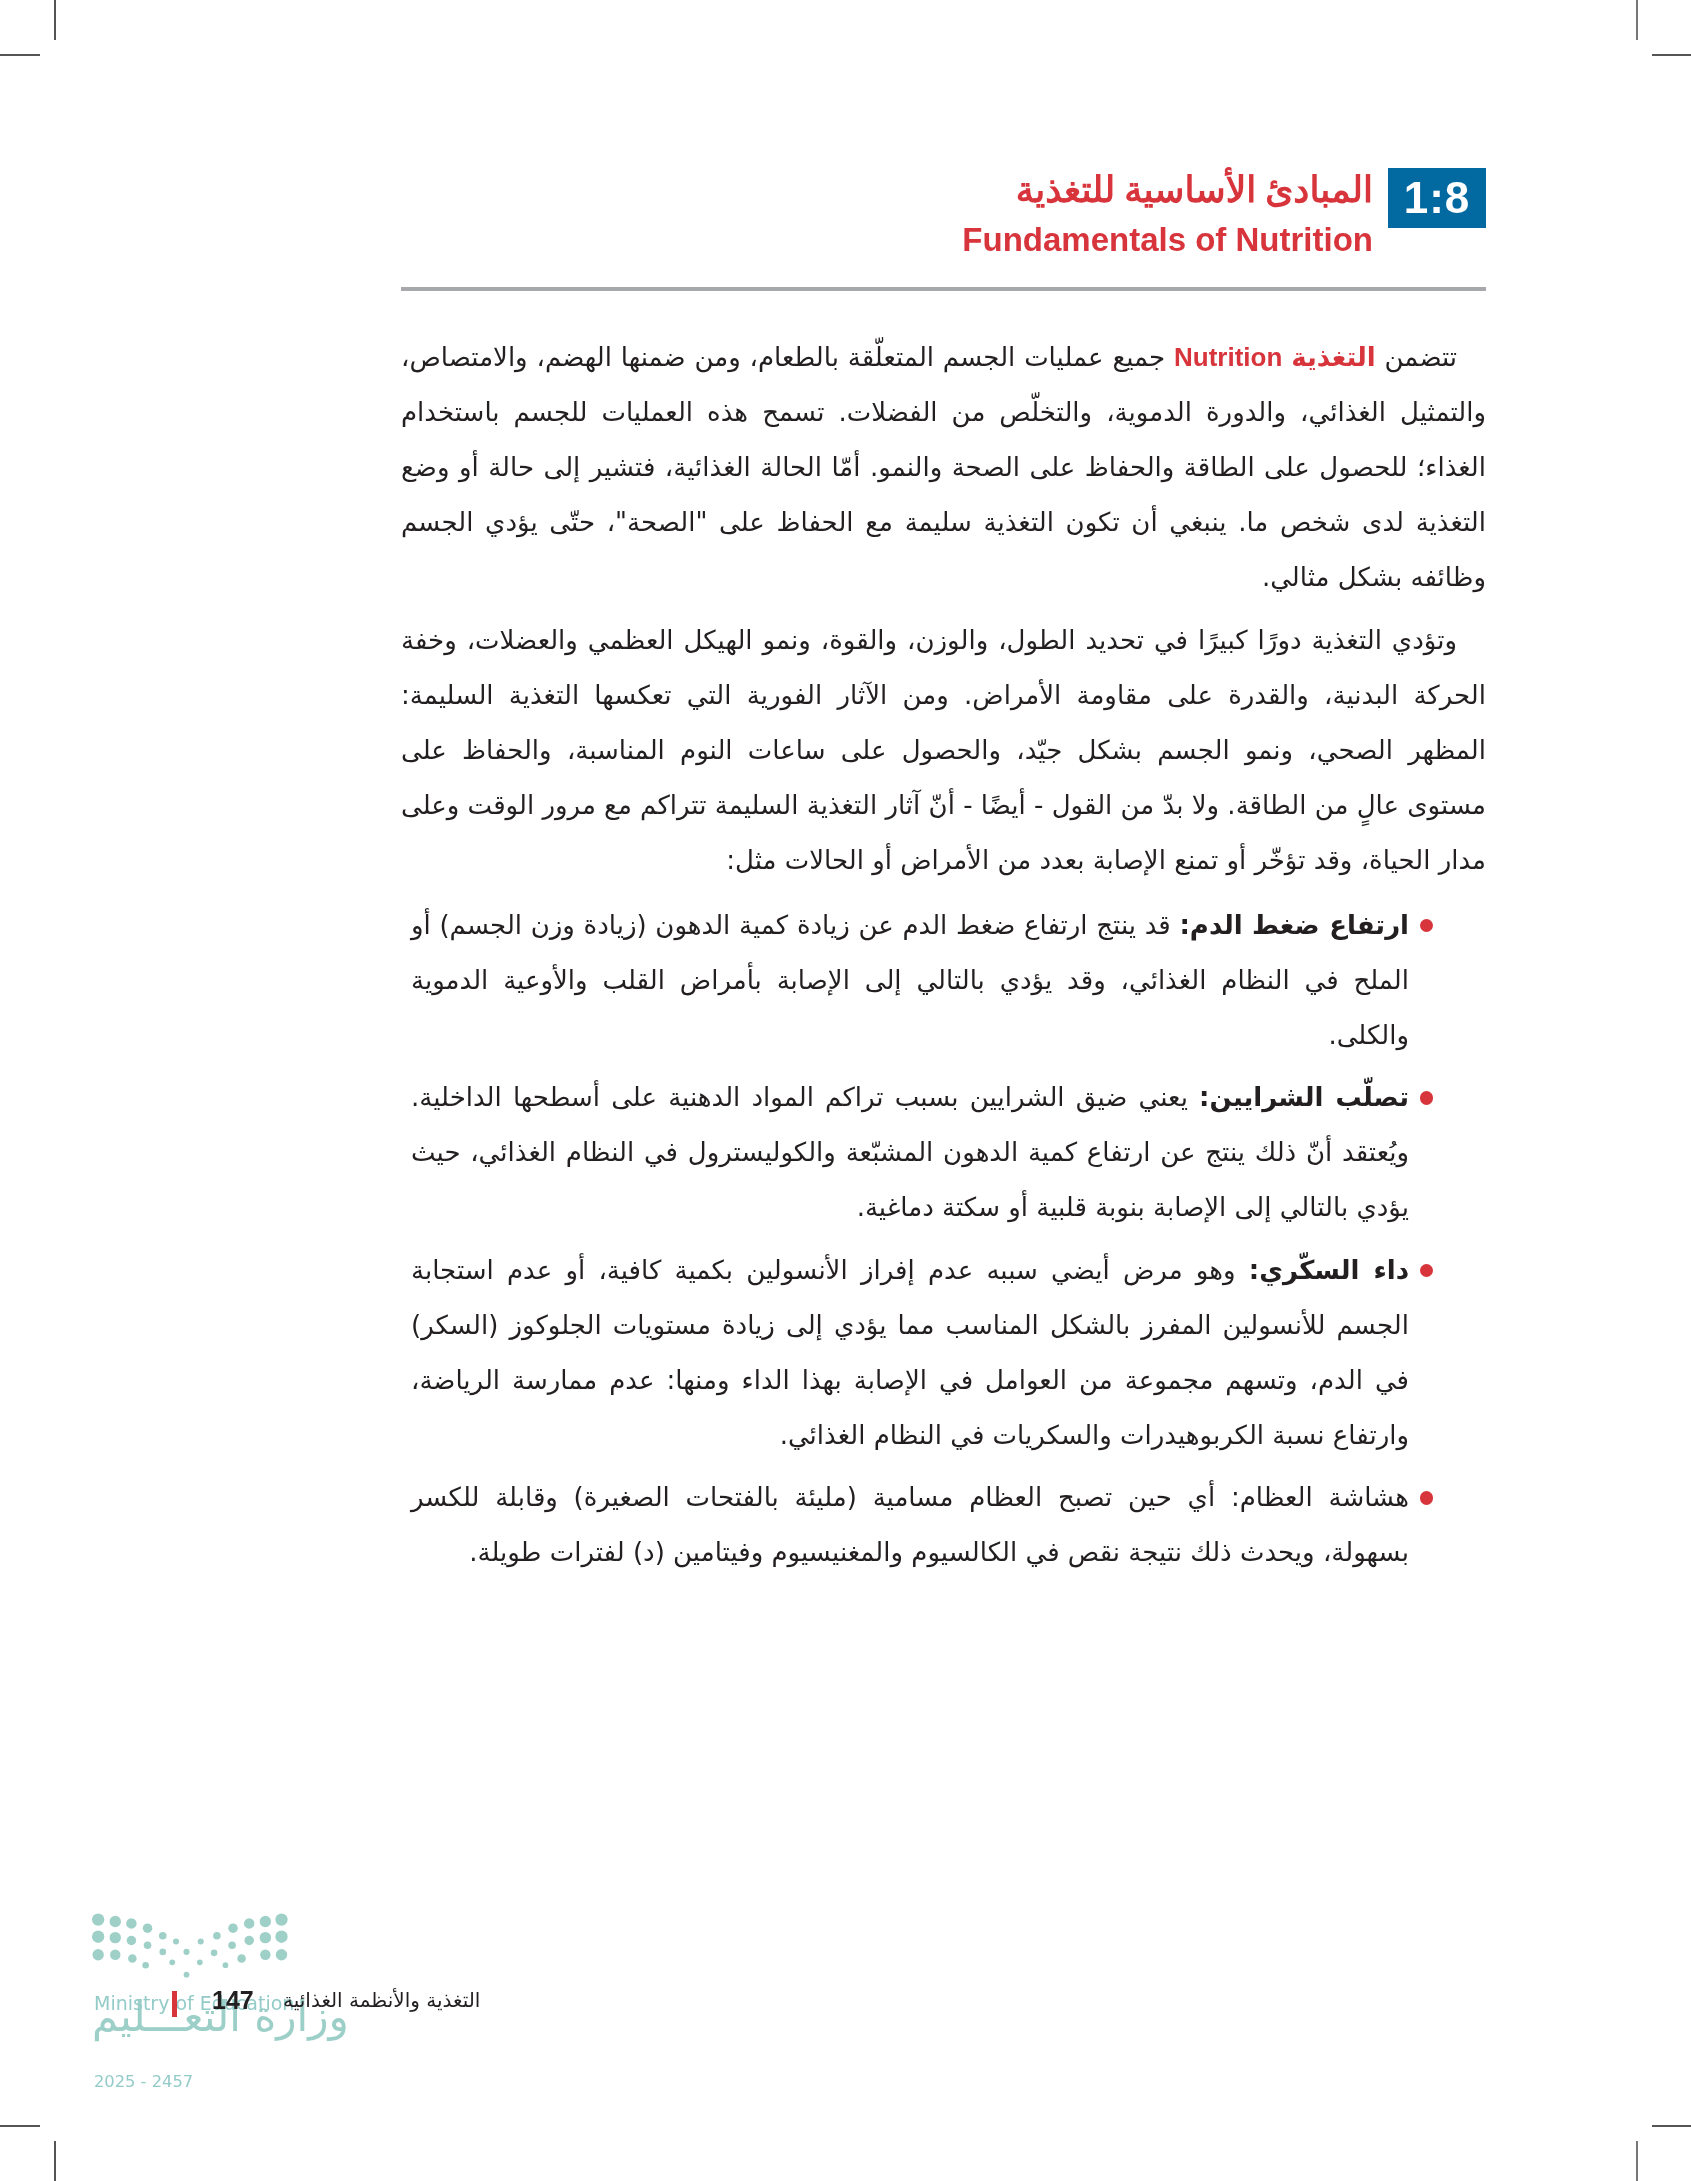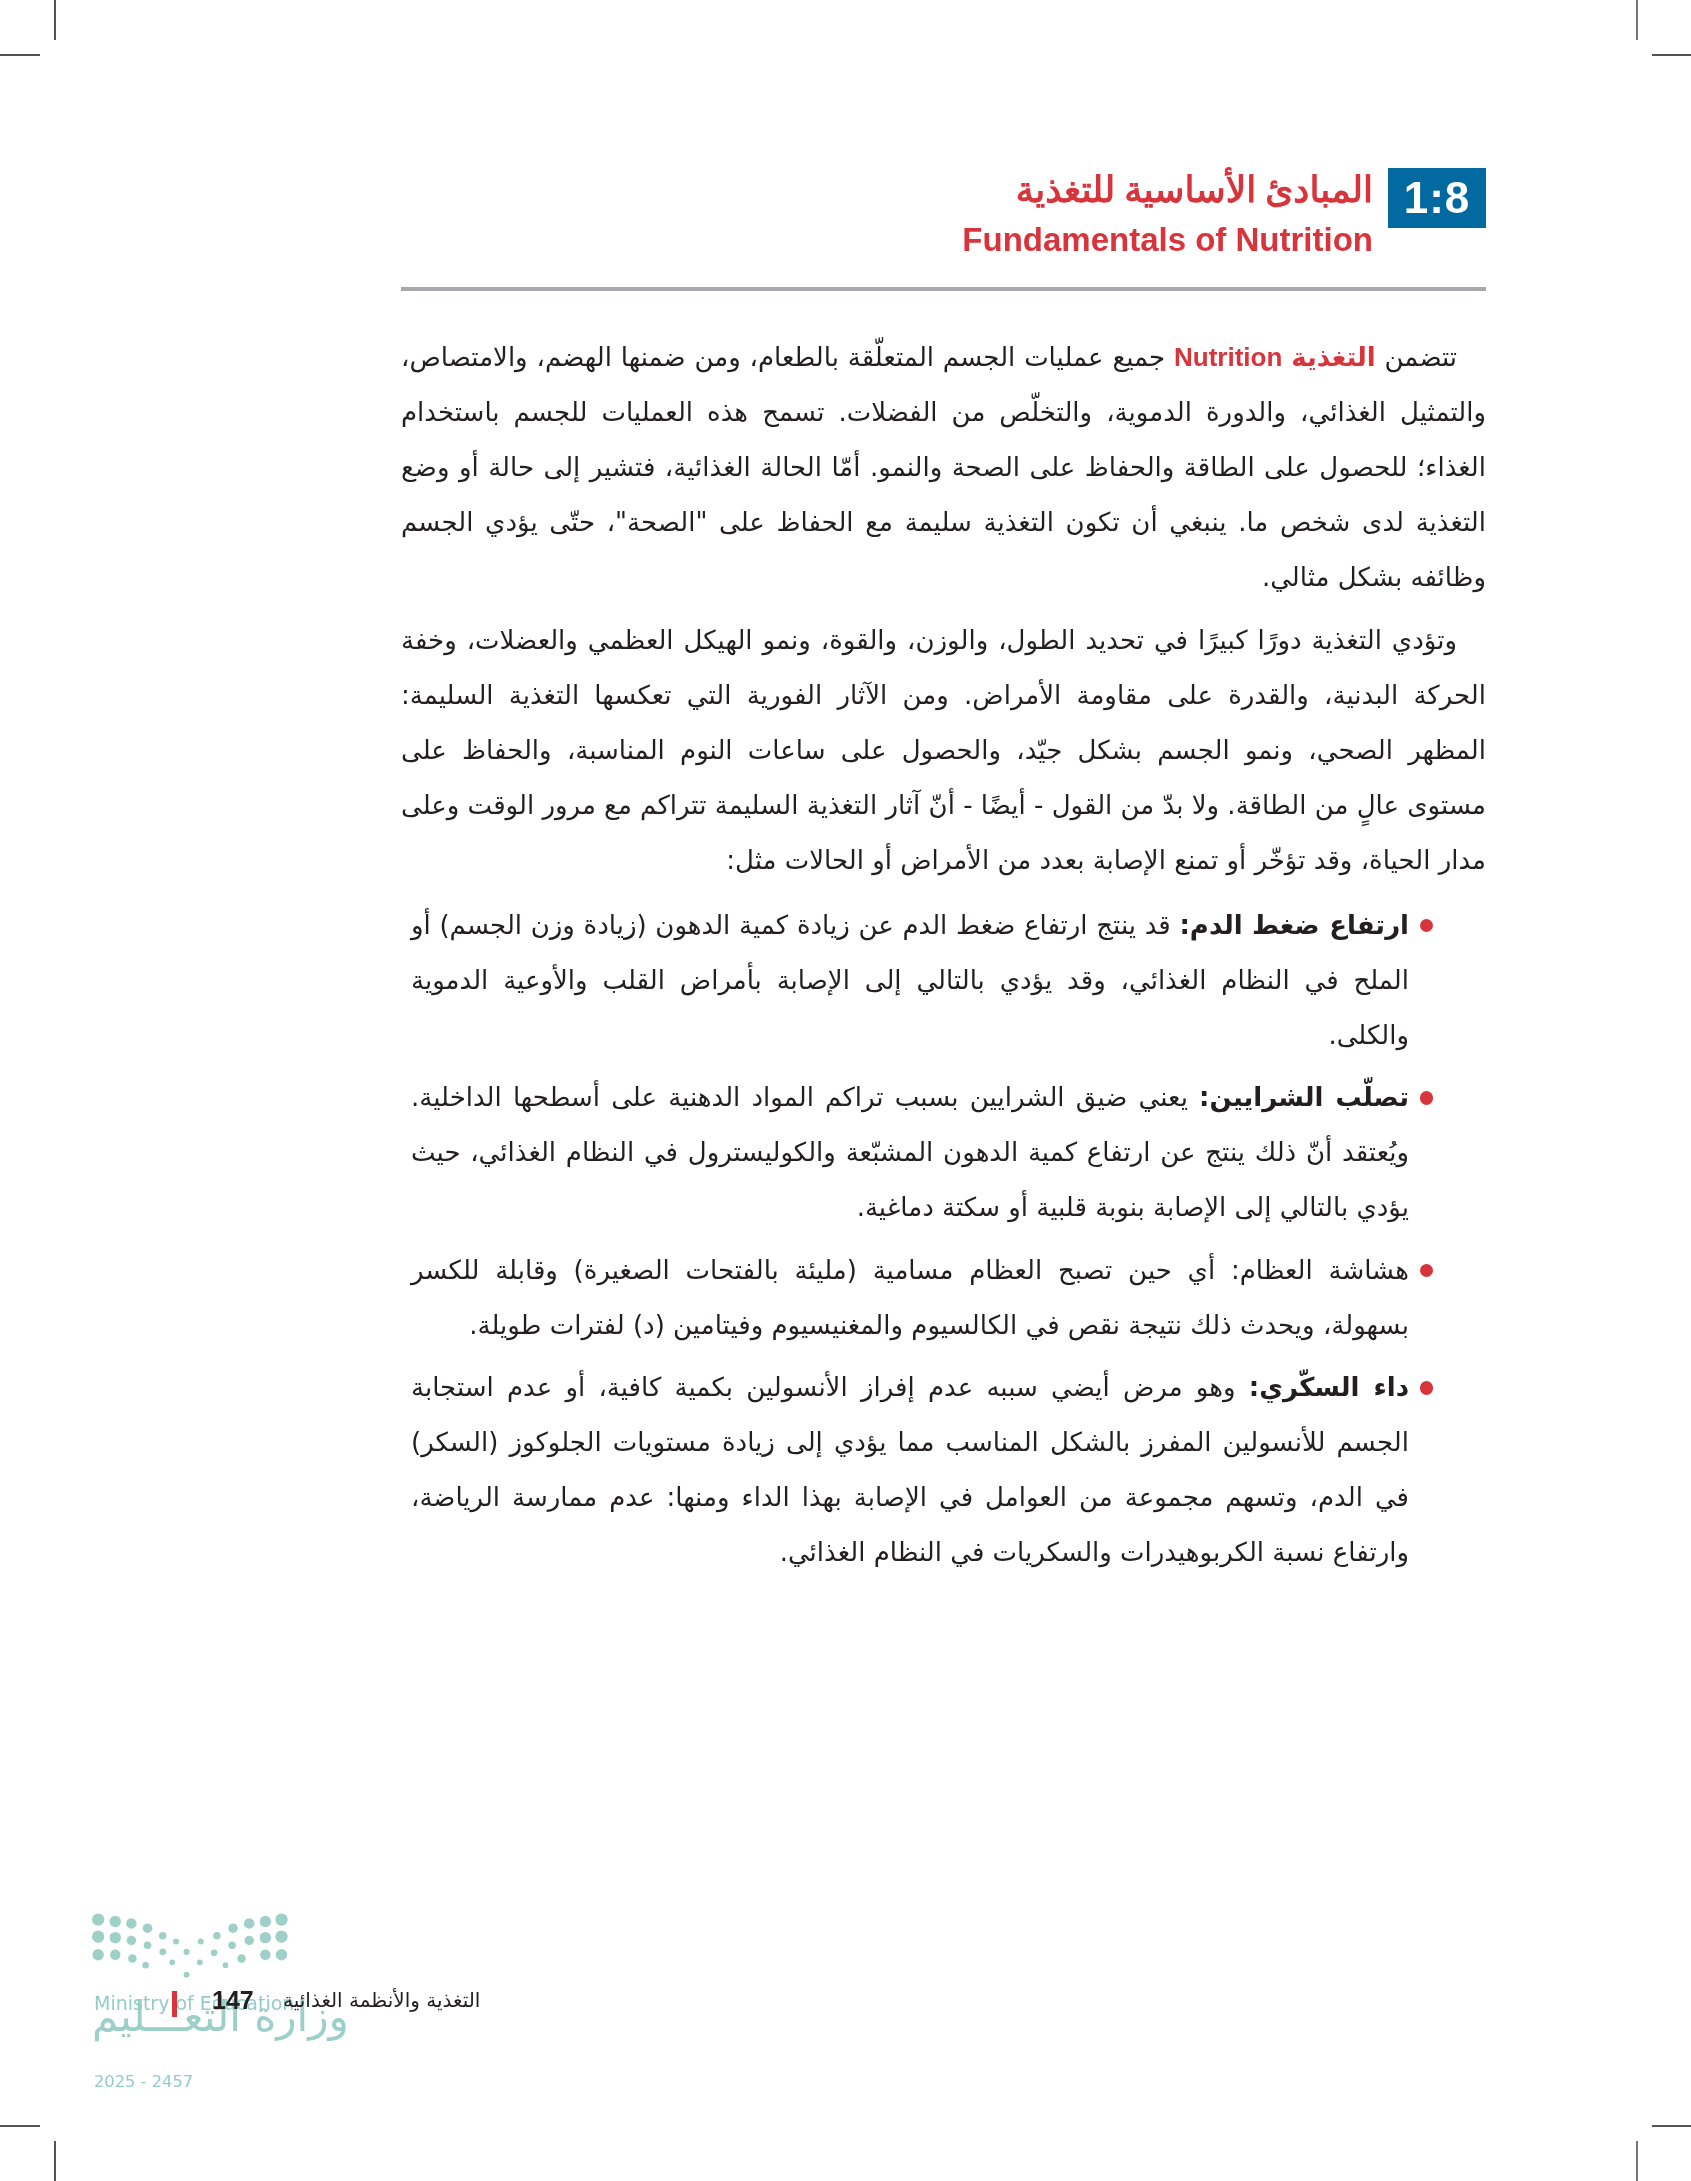--- a/index.html
+++ b/index.html
@@ -105,27 +105,27 @@
       <span class="term">ارتفاع ضغط الدم:</span>
       <span>قد ينتج ارتفاع ضغط الدم عن زيادة كمية الدهون (زيادة وزن الجسم) أو الملح في النظام الغذائي، وقد يؤدي بالتالي إلى الإصابة بأمراض القلب والأوعية الدموية والكلى.</span>
     </li>
     <li>
       <span class="dot"></span>
       <span class="term">تصلّب الشرايين:</span>
       <span>يعني ضيق الشرايين بسبب تراكم المواد الدهنية على أسطحها الداخلية. ويُعتقد أنّ ذلك ينتج عن ارتفاع كمية الدهون المشبّعة والكوليسترول في النظام الغذائي، حيث يؤدي بالتالي إلى الإصابة بنوبة قلبية أو سكتة دماغية.</span>
     </li>
     <li>
       <span class="dot"></span>
-      <span class="term plain">هشاشة العظام:</span>
-      <span>أي حين تصبح العظام مسامية (مليئة بالفتحات الصغيرة) وقابلة للكسر بسهولة، ويحدث ذلك نتيجة نقص في الكالسيوم والمغنيسيوم وفيتامين (د) لفترات طويلة.</span>
+      <span class="term">داء السكّري:</span>
+      <span>وهو مرض أيضي سببه عدم إفراز الأنسولين بكمية كافية، أو عدم استجابة الجسم للأنسولين المفرز بالشكل المناسب مما يؤدي إلى زيادة مستويات الجلوكوز (السكر) في الدم، وتسهم مجموعة من العوامل في الإصابة بهذا الداء ومنها: عدم ممارسة الرياضة، وارتفاع نسبة الكربوهيدرات والسكريات في النظام الغذائي.</span>
     </li>
     <li>
       <span class="dot"></span>
-      <span class="term">داء السكّري:</span>
-      <span>وهو مرض أيضي سببه عدم إفراز الأنسولين بكمية كافية، أو عدم استجابة الجسم للأنسولين المفرز بالشكل المناسب مما يؤدي إلى زيادة مستويات الجلوكوز (السكر) في الدم، وتسهم مجموعة من العوامل في الإصابة بهذا الداء ومنها: عدم ممارسة الرياضة، وارتفاع نسبة الكربوهيدرات والسكريات في النظام الغذائي.</span>
+      <span class="term plain">هشاشة العظام:</span>
+      <span>أي حين تصبح العظام مسامية (مليئة بالفتحات الصغيرة) وقابلة للكسر بسهولة، ويحدث ذلك نتيجة نقص في الكالسيوم والمغنيسيوم وفيتامين (د) لفترات طويلة.</span>
     </li>
   </ul>
 </div>
 
 <div class="logo">
   <svg class="dots" width="210" height="76" viewBox="0 0 220 80">
     <g fill="#9fd0c8">
 
       <circle cx="7" cy="8" r="6.5"></circle>
         <circle cx="25" cy="10" r="6"></circle>

